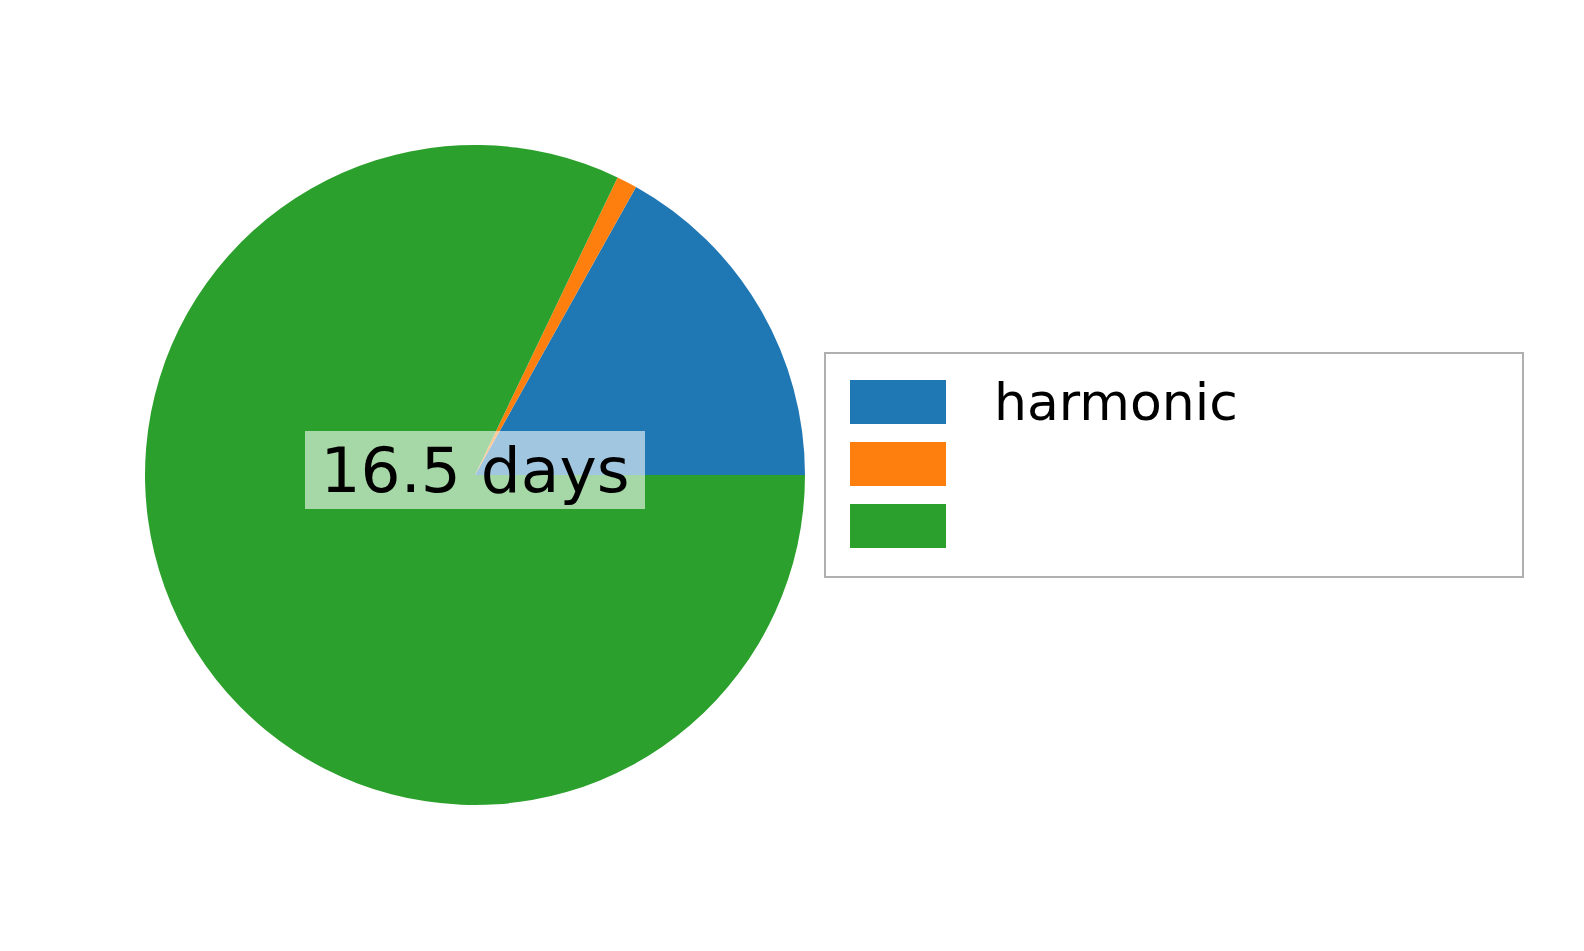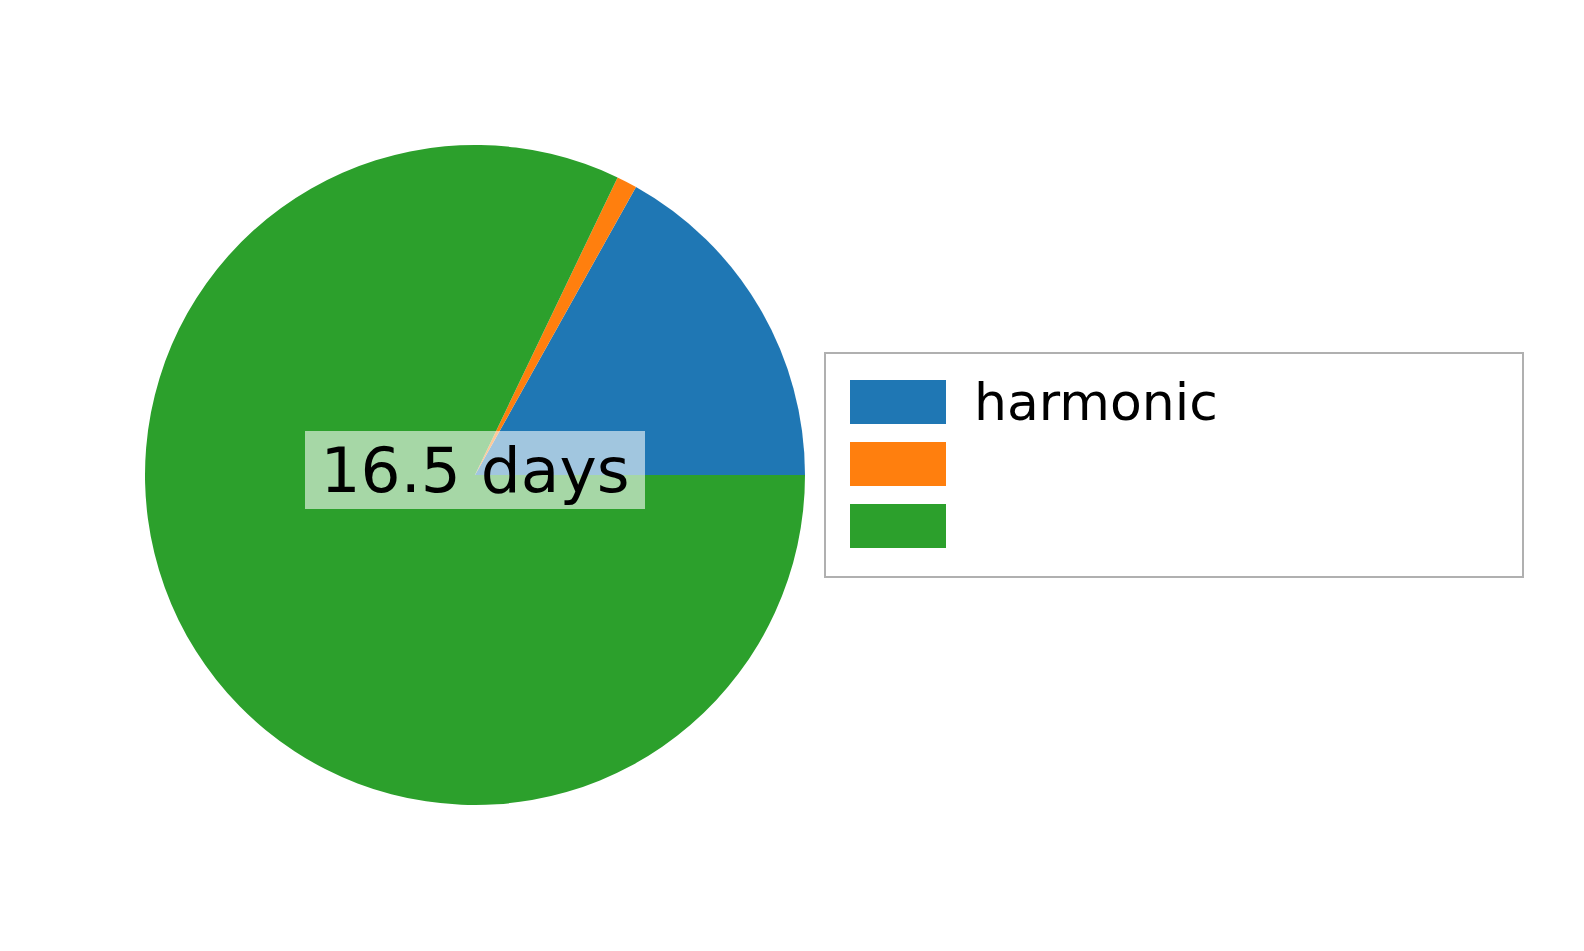--- a/index.html
+++ b/index.html
@@ -72,21 +72,21 @@
     display: flex;
     align-items: center;
     height: 62px;
   }
   .legend-swatch {
     width: 96px;
     height: 44px;
     flex: 0 0 auto;
   }
   .legend-label {
-    margin-left: 28px;
+    margin-left: 48px;
     font-size: 52px;
     line-height: 1;
     color: #000000;
     white-space: nowrap;
     font-family: "DejaVu Sans", sans-serif;
   }
 </style>
 </head>
 <body>
 

